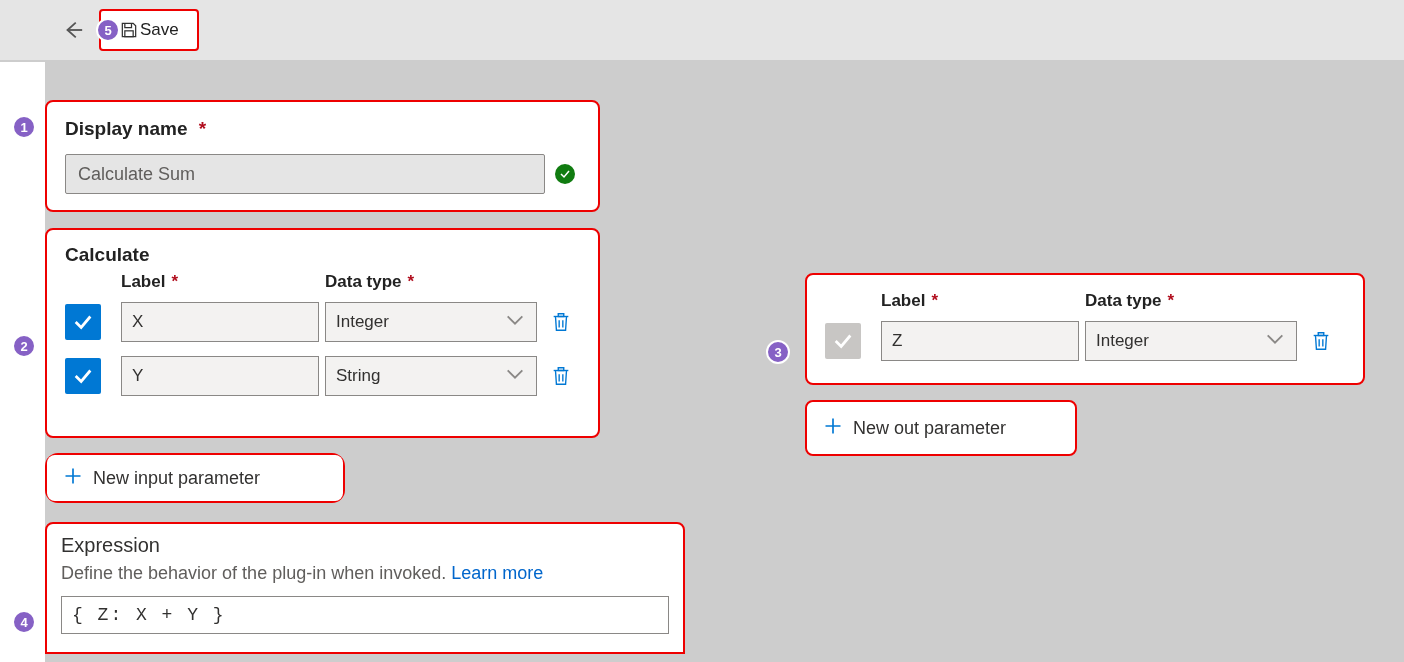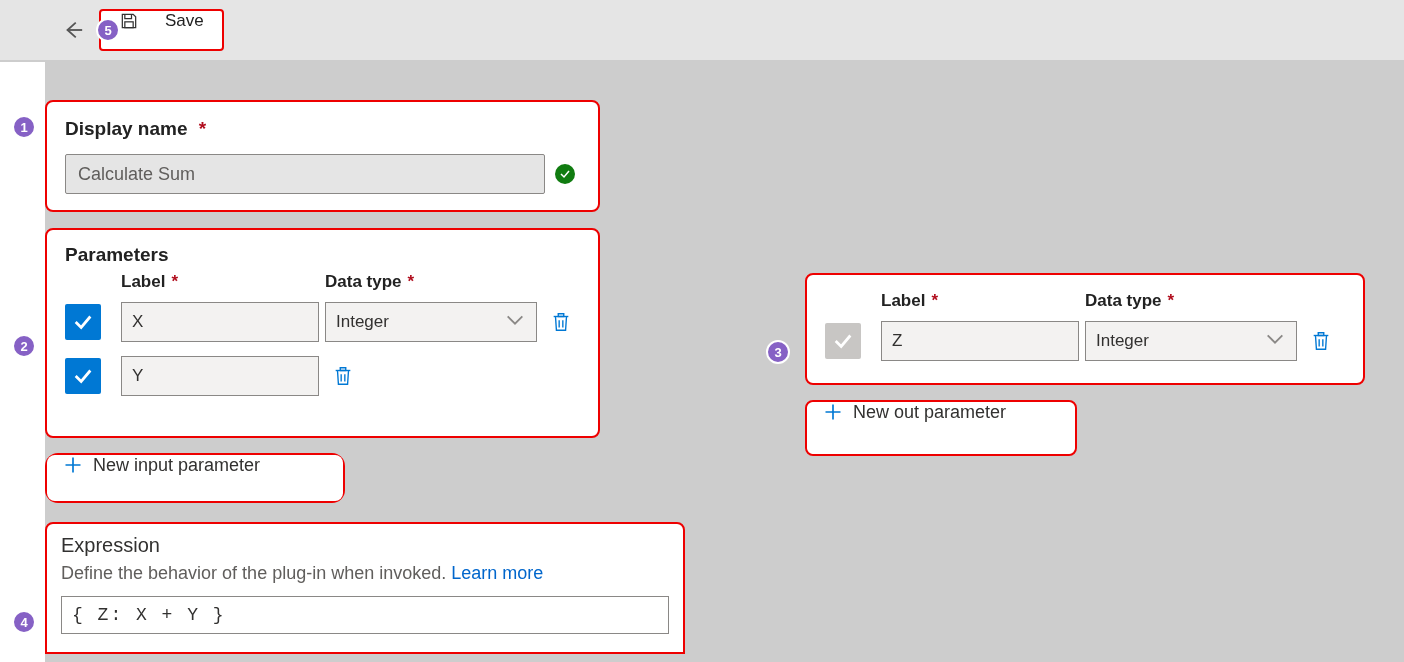--- a/index.html
+++ b/index.html
@@ -20,21 +20,21 @@
     padding-left: 55px;
     gap: 8px;
   }
   .back-btn {
     width: 36px; height: 36px;
     display: flex; align-items: center; justify-content: center;
     background: transparent;
   }
   .back-btn svg { width: 22px; height: 22px; stroke: #555; }
   .save-btn {
-    display: flex; align-items: flex-start; gap: 26px;
+    display: flex; align-items: center; gap: 1px;
     height: 42px; padding: 0 18px;
     background: #fff; border: 2px solid #e00; border-radius: 4px;
     font-size: 17px; color: #222;
   }
   .save-btn svg { width: 20px; height: 20px; stroke: #333; fill: none; }
   
   .white-strip {
     position:absolute;
     left: 0; top: 62px;
     width: 45px; height: 600px;
@@ -101,21 +101,21 @@
     display:flex; align-items:center; justify-content:space-between;
   }
   .chev-down svg { width:22px; height:22px; stroke:#8a8886; stroke-width:2; fill:none; }
   .trash-btn { display:flex; align-items:center; justify-content:center; width:36px; height:36px; }
   .trash-btn svg { width:22px; height:22px; stroke:#0078d4; stroke-width:1.5; fill:none; }
 
   
   #b-newin { left: 45px; top: 453px; width: 300px; height: 50px; border-radius: 13px; }
   .pill-btn {
     width:100%; height:100%;
-    display:flex; gap:10px; padding:0 16px;
+    display:flex; align-items:center; gap:10px; padding:0 16px;
     background:#fff; border:none; border-radius:8px;
     font-size:18px; color:#323130;
   }
   .pill-btn .plus svg { width:20px; height:20px; stroke:#0078d4; stroke-width:2; }
 
   
   #b-out { left: 805px; top: 273px; width: 560px; height: 112px; }
   #b-out .param-headers {
     grid-template-columns: 50px 198px 212px 40px;
     margin-top: 0;
@@ -184,21 +184,21 @@
         <svg viewBox="0 0 24 24">
             <path d="M4 12 L10 18 L20 6"></path>
           </svg>
       </span>
     </div>
   </div>
 </div>
 
 <div id="b-params" class="block">
   <div class="inner">
-    <div class="section-title">Parameters</div>
+    <div class="section-title">Calculate</div>
     <div class="param-headers">
       <div></div>
       <div><span>Label</span><span class="req-star">*</span></div>
       <div><span>Data type</span><span class="req-star">*</span></div>
       <div></div>
     </div>
     <div class="param-row">
       <div class="checkbox checked">
           <svg viewBox="0 0 24 24">
             <path d="M4 12 L10 18 L20 6"></path>
@@ -220,20 +220,26 @@
           </svg>
       </div>
     </div>
     <div class="param-row">
       <div class="checkbox checked">
           <svg viewBox="0 0 24 24">
             <path d="M4 12 L10 18 L20 6"></path>
           </svg>
         </div>
       <div class="cell-input">Y</div>
+      <div class="cell-input select-input">
+        <span>String</span>
+        <span class="chev-down"><svg viewBox="0 0 24 24">
+              <path d="M4 8 L12 16 L20 8"></path>
+            </svg></span>
+      </div>
       <div class="trash-btn">
         <svg viewBox="0 0 24 24">
             <path d="M4 6 H20"></path>
             <path d="M9 3 H15 V6 H9 Z"></path>
             <path d="M6 6 L7 21 H17 L18 6"></path>
             <path d="M10 10 V18 M14 10 V18"></path>
           </svg>
       </div>
     </div>
   </div>

